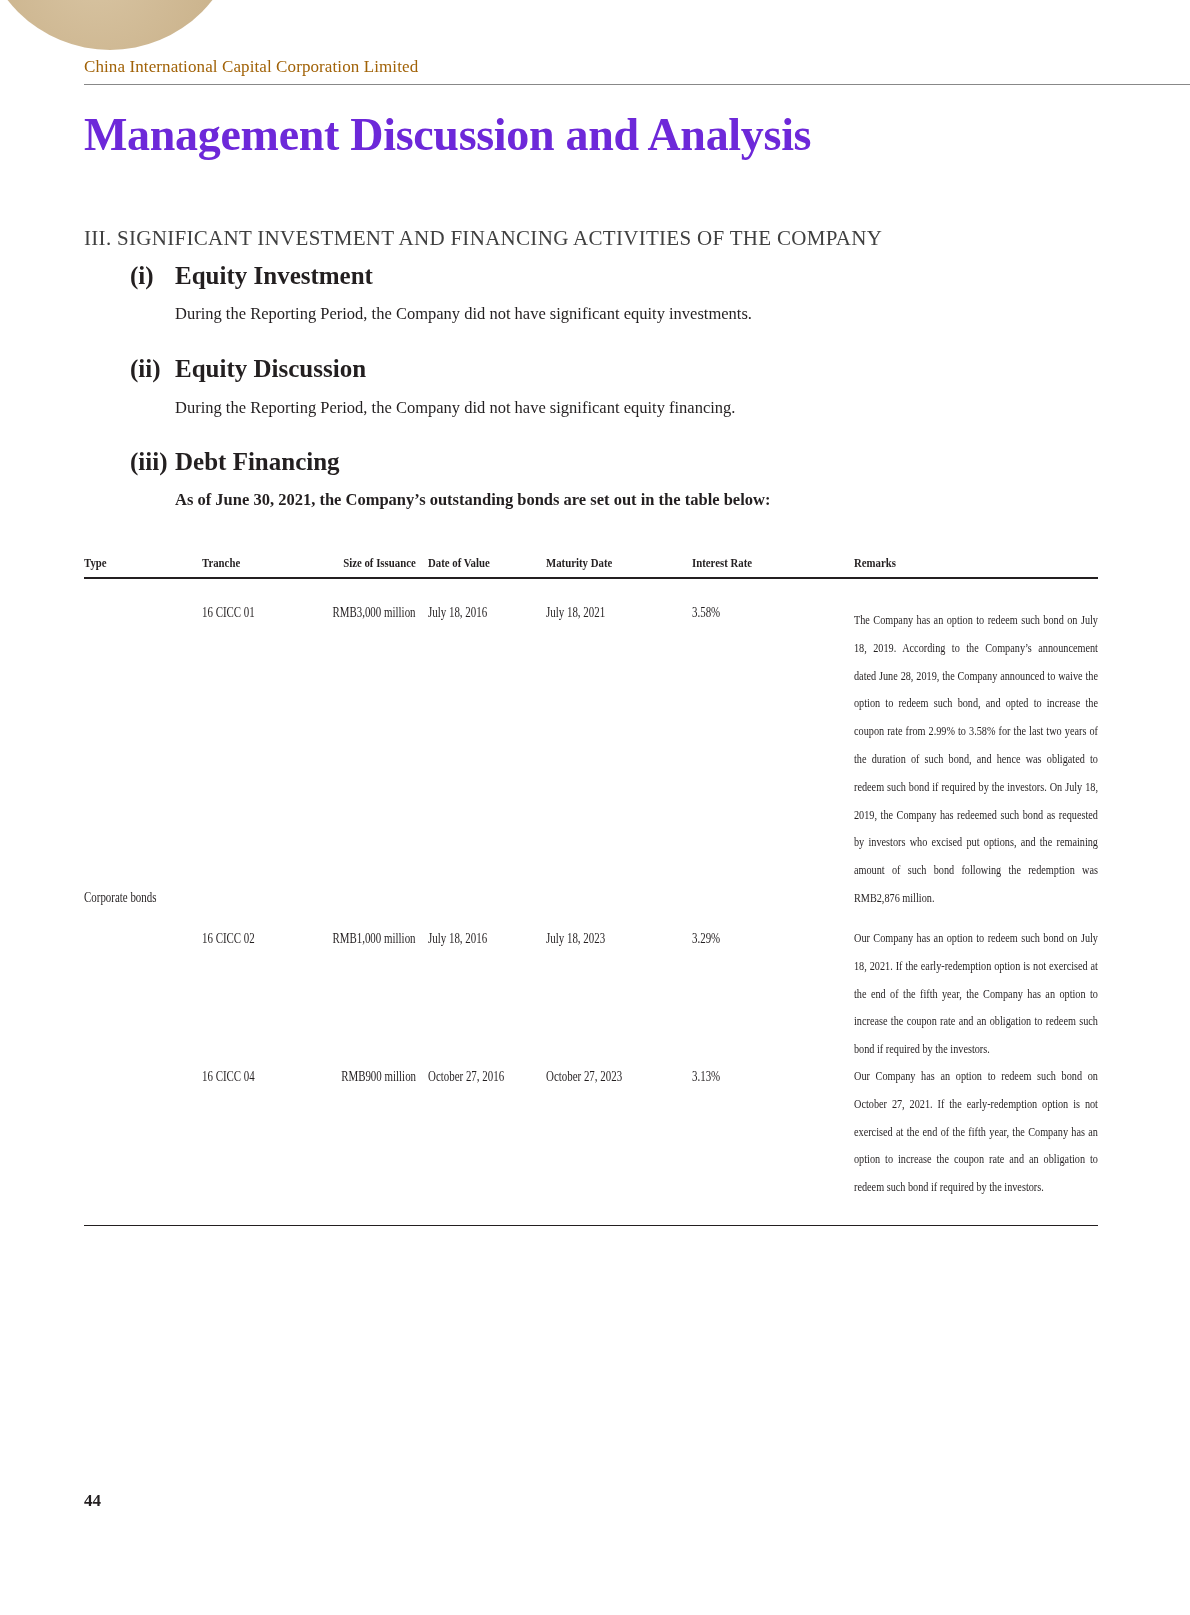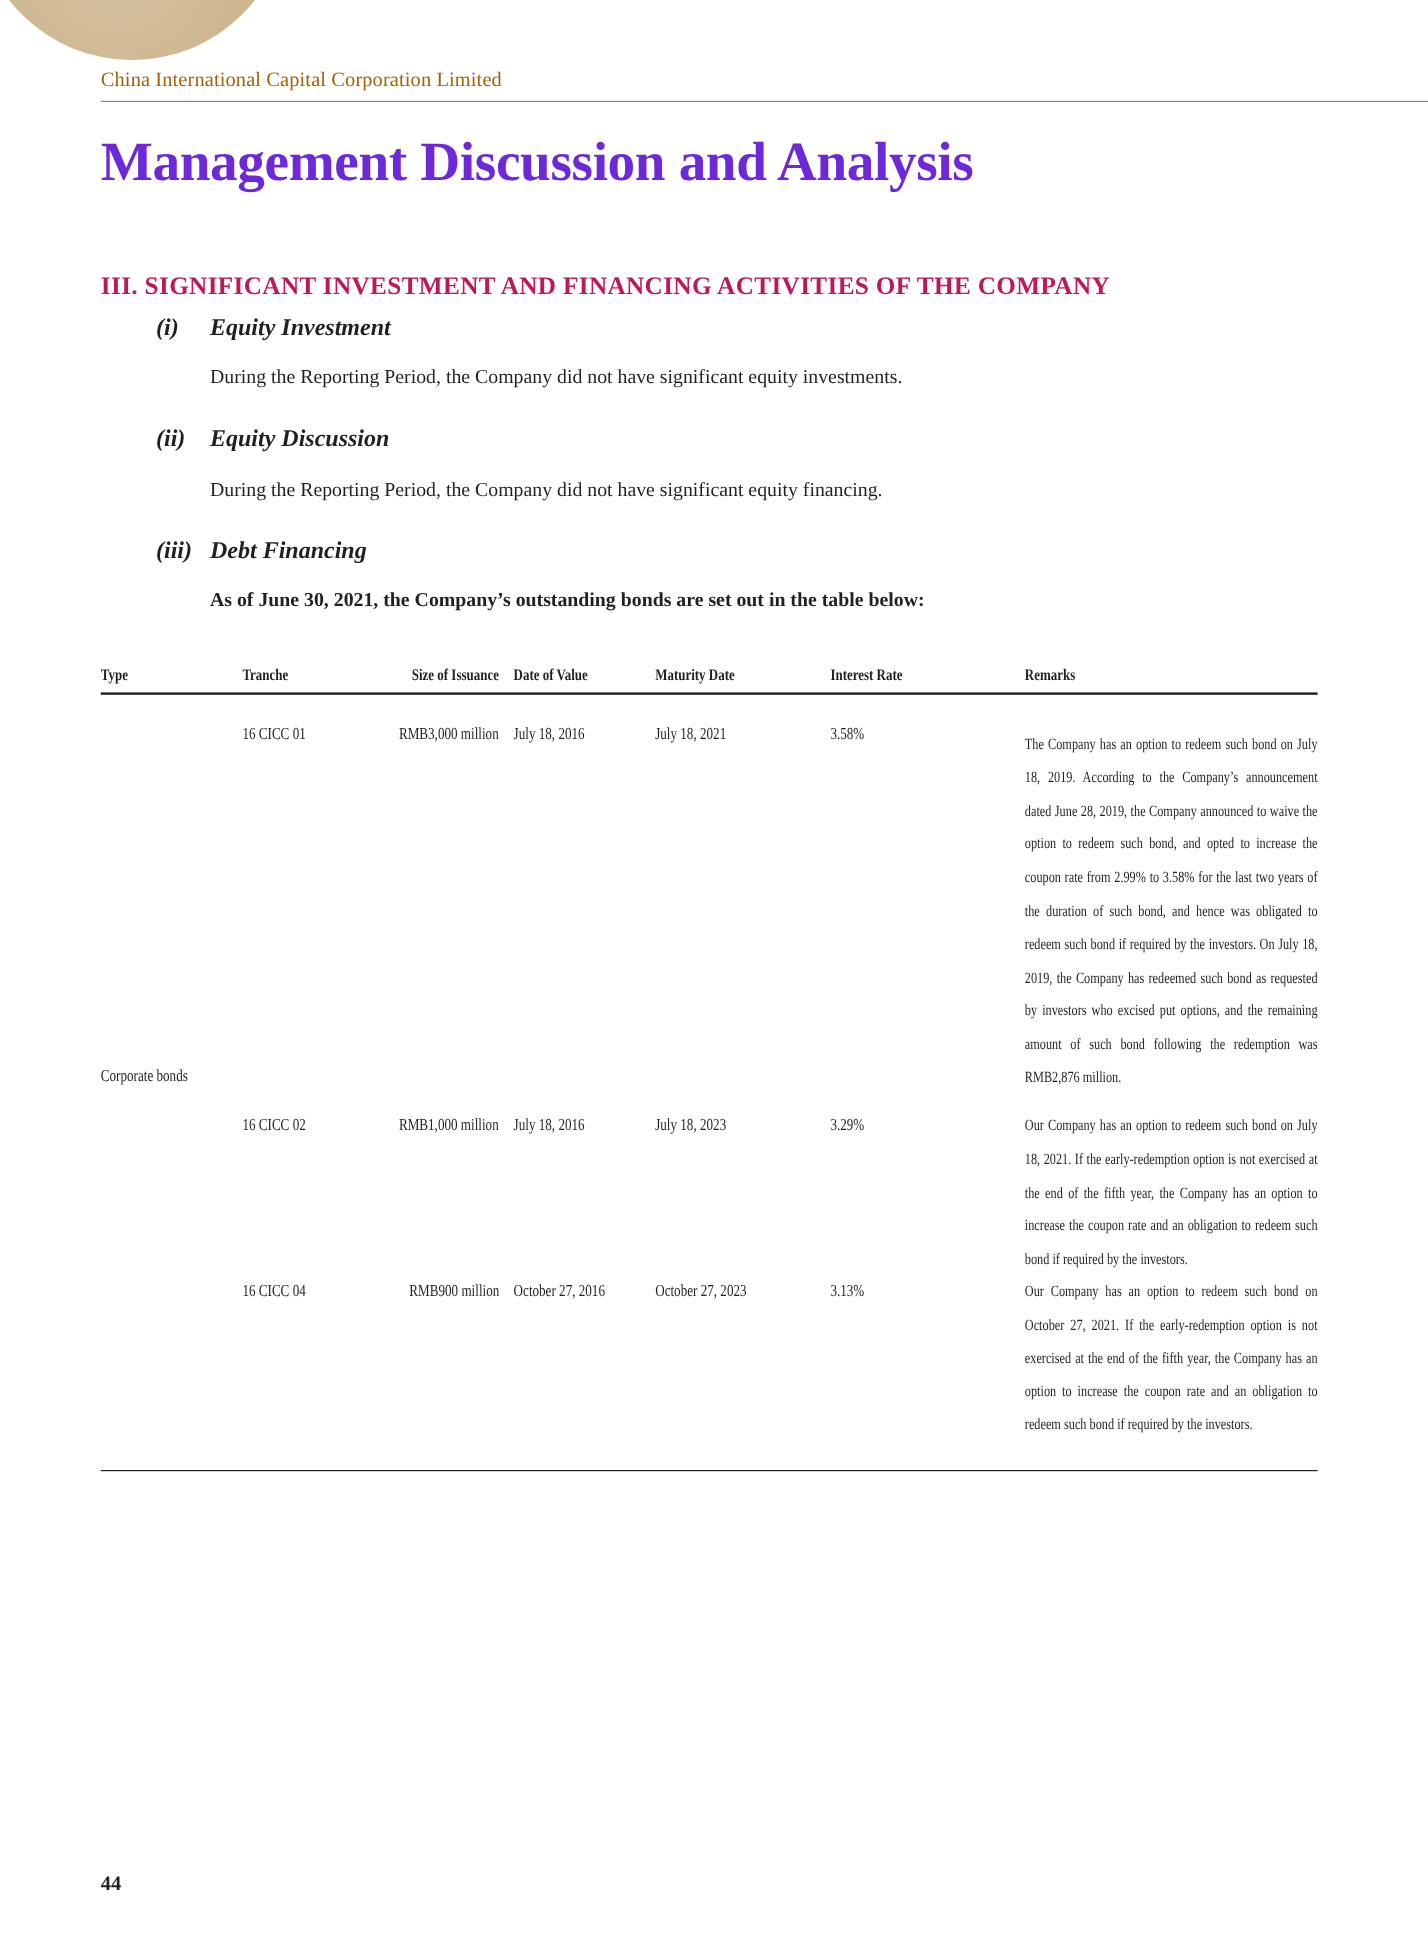--- a/index.html
+++ b/index.html
@@ -15,41 +15,41 @@
       position: absolute; left: 84px; top: 57px; font-size: 17px; color: #a16207; letter-spacing: 0.1px;
     }
     .header-rule {
       position: absolute; left: 84px; top: 84px; width: 1106px; height: 0; border-top: 1.5px solid #888888;
     }
     .page-title {
       position: absolute; left: 84px; top: 108px; font-size: 46px; font-weight: bold; color: #6d28d9;
       letter-spacing: -0.3px;
     }
     .section-title {
-      position: absolute; left: 84px; top: 226px; font-size: 21px; color: #be185d; letter-spacing: 0.3px; font-weight: bold;
+      position: absolute; left: 84px; top: 226px; font-size: 21px; color: #404040; letter-spacing: 0.3px;
     }
     .sub {
-      position: absolute; left: 130px; font-size: 20px; font-weight: bold; color: #231f20; font-style: italic;
+      position: absolute; left: 130px; font-size: 25px; font-weight: bold; color: #231f20;
     }
     .sub .num { display: inline-block; width: 45px; }
     .para { position: absolute; left: 175px; font-size: 16.5px; color: #231f20; }
 
     .tbl { position: absolute; left: 84px; top: 553px; width: 1014px; font-size: 13px; }
     .th-row { position: absolute; top: 0; left: 0; width: 1014px; height: 24px; border-bottom: 2px solid #231f20; }
     .th { position: absolute; top: 2px; font-weight: bold; font-size: 13.5px; transform: scaleX(0.8); transform-origin: left top; white-space: nowrap; }
     .th.right { transform-origin: right top; text-align: right; }
     .cell { position: absolute; white-space: nowrap; font-size: 14px; transform: scaleX(0.78); transform-origin: left top; }
     .cell.right { transform-origin: right top; }
     .remark {
       position: absolute; left: 770px; width: 244px; font-size: 13px; line-height: 27.8px;
       text-align: justify; transform-origin: left top;
     }
     .remark-inner { width: 310px; transform: scaleX(0.787); transform-origin: left top; }
     .bottom-rule { position: absolute; left: 0; top: 672px; width: 1014px; border-top: 1px solid #231f20; }
-    .page-num { position: absolute; left: 84px; top: 1560px; font-size: 17px; font-weight: bold; }
+    .page-num { position: absolute; left: 84px; top: 1491px; font-size: 17px; font-weight: bold; }
   </style>
 </head>
 <body>
 
 <div class="disc"></div>
 <div class="company">China International Capital Corporation Limited</div>
 <div class="header-rule"></div>
 <div class="page-title">Management Discussion and Analysis</div>
 
 <div class="section-title">III. SIGNIFICANT INVESTMENT AND FINANCING ACTIVITIES OF THE COMPANY</div>

